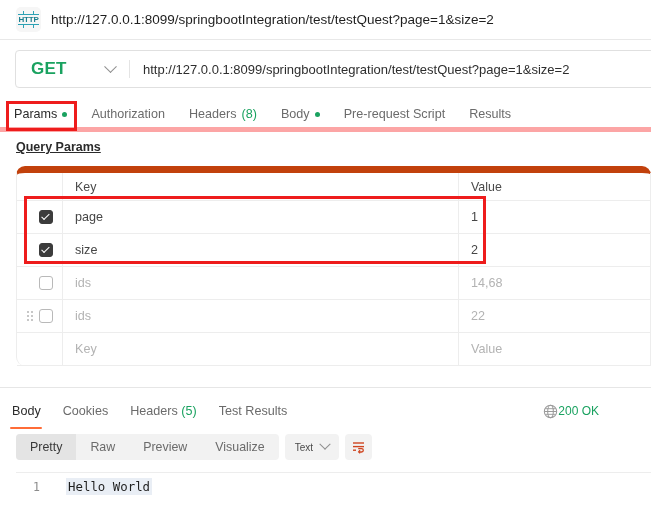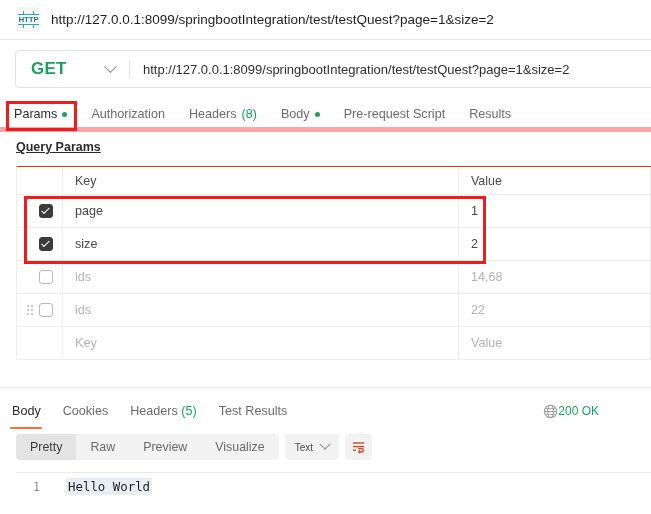--- a/index.html
+++ b/index.html
@@ -94,22 +94,23 @@
   }
 
   
   .qp-title {
     position: absolute; left: 16px; top: 140px;
     font-size: 12.5px; font-weight: 700; color: #2b2b2b; text-decoration: underline;
   }
 
   .table {
     position: absolute; left: 16px; top: 166px; width: 635px;
-    border-top: 1px solid #c2410c;
+    border-top: 7px solid #c2410c;
     border-left: 1px solid #ededed;
+    border-radius: 9px;
   }
   .row {
     display: flex; align-items: stretch; height: 33px;
     border-bottom: 1px solid #ededed;
   }
   .row.head { height: 28px; }
   .c-handle {
     width: 46px; flex: none; border-right: 1px solid #ededed;
     display: flex; align-items: center; justify-content: flex-end; padding-right: 1px; gap: 4px;
     position: relative;

